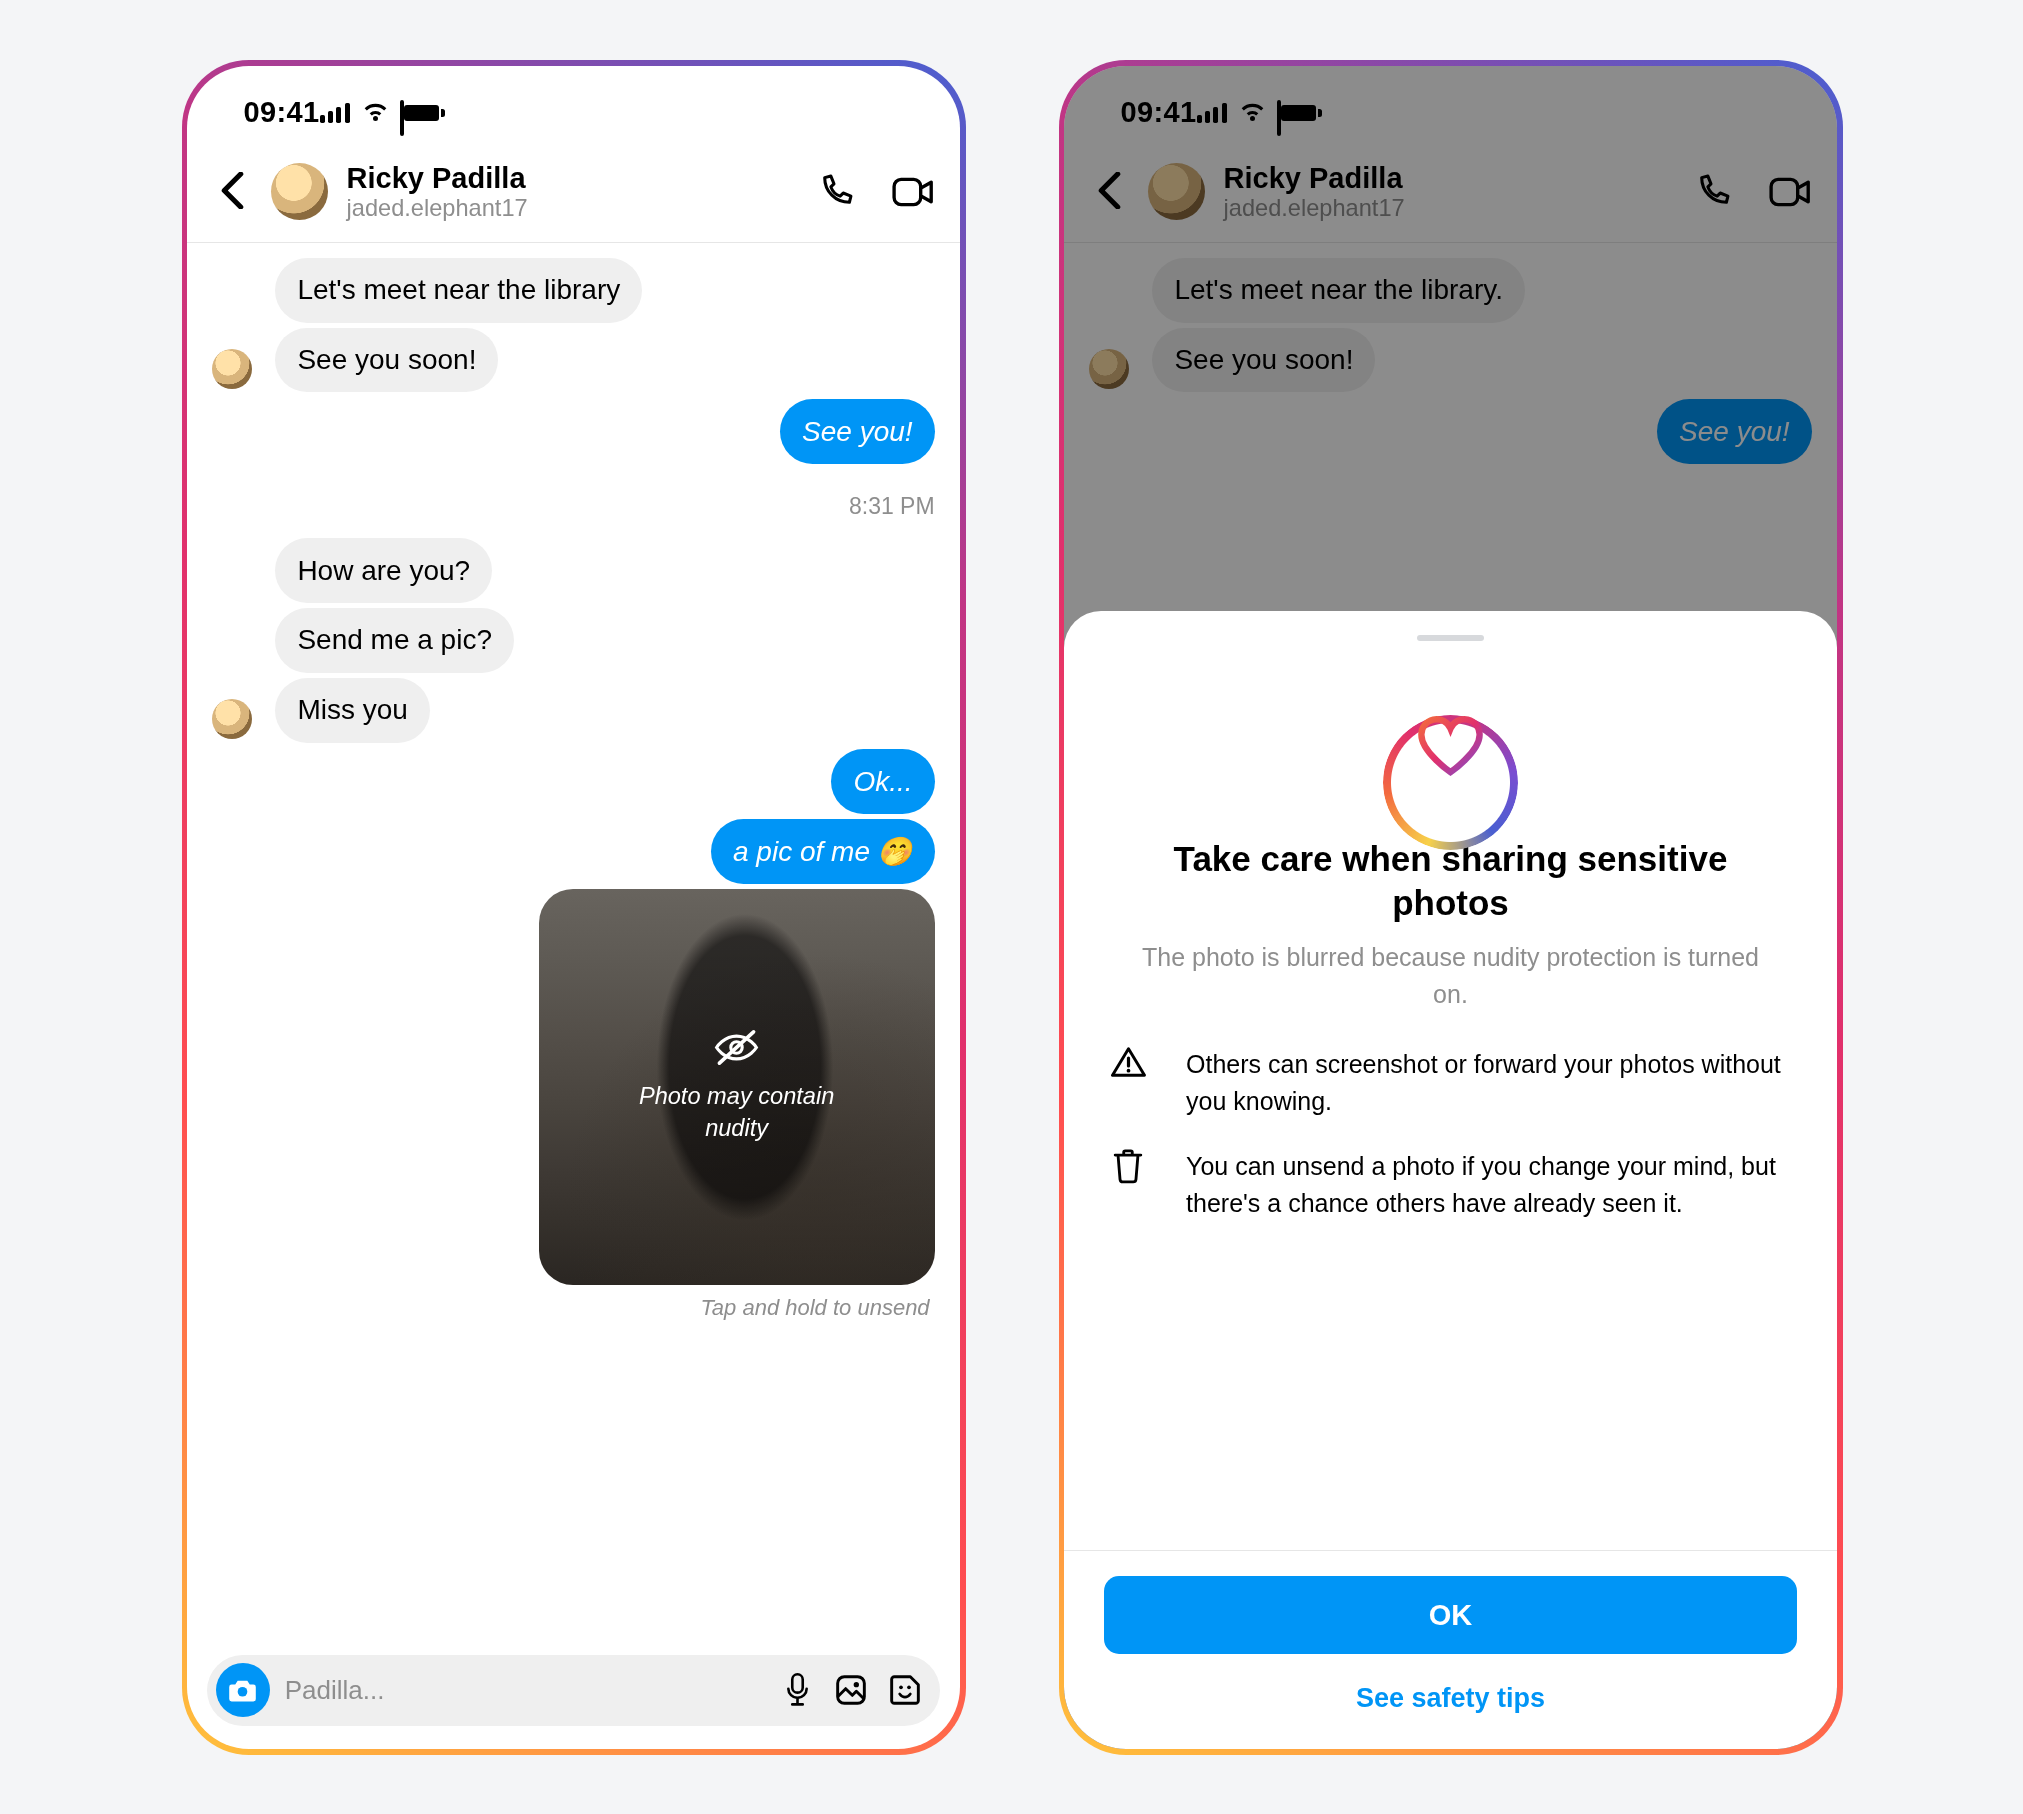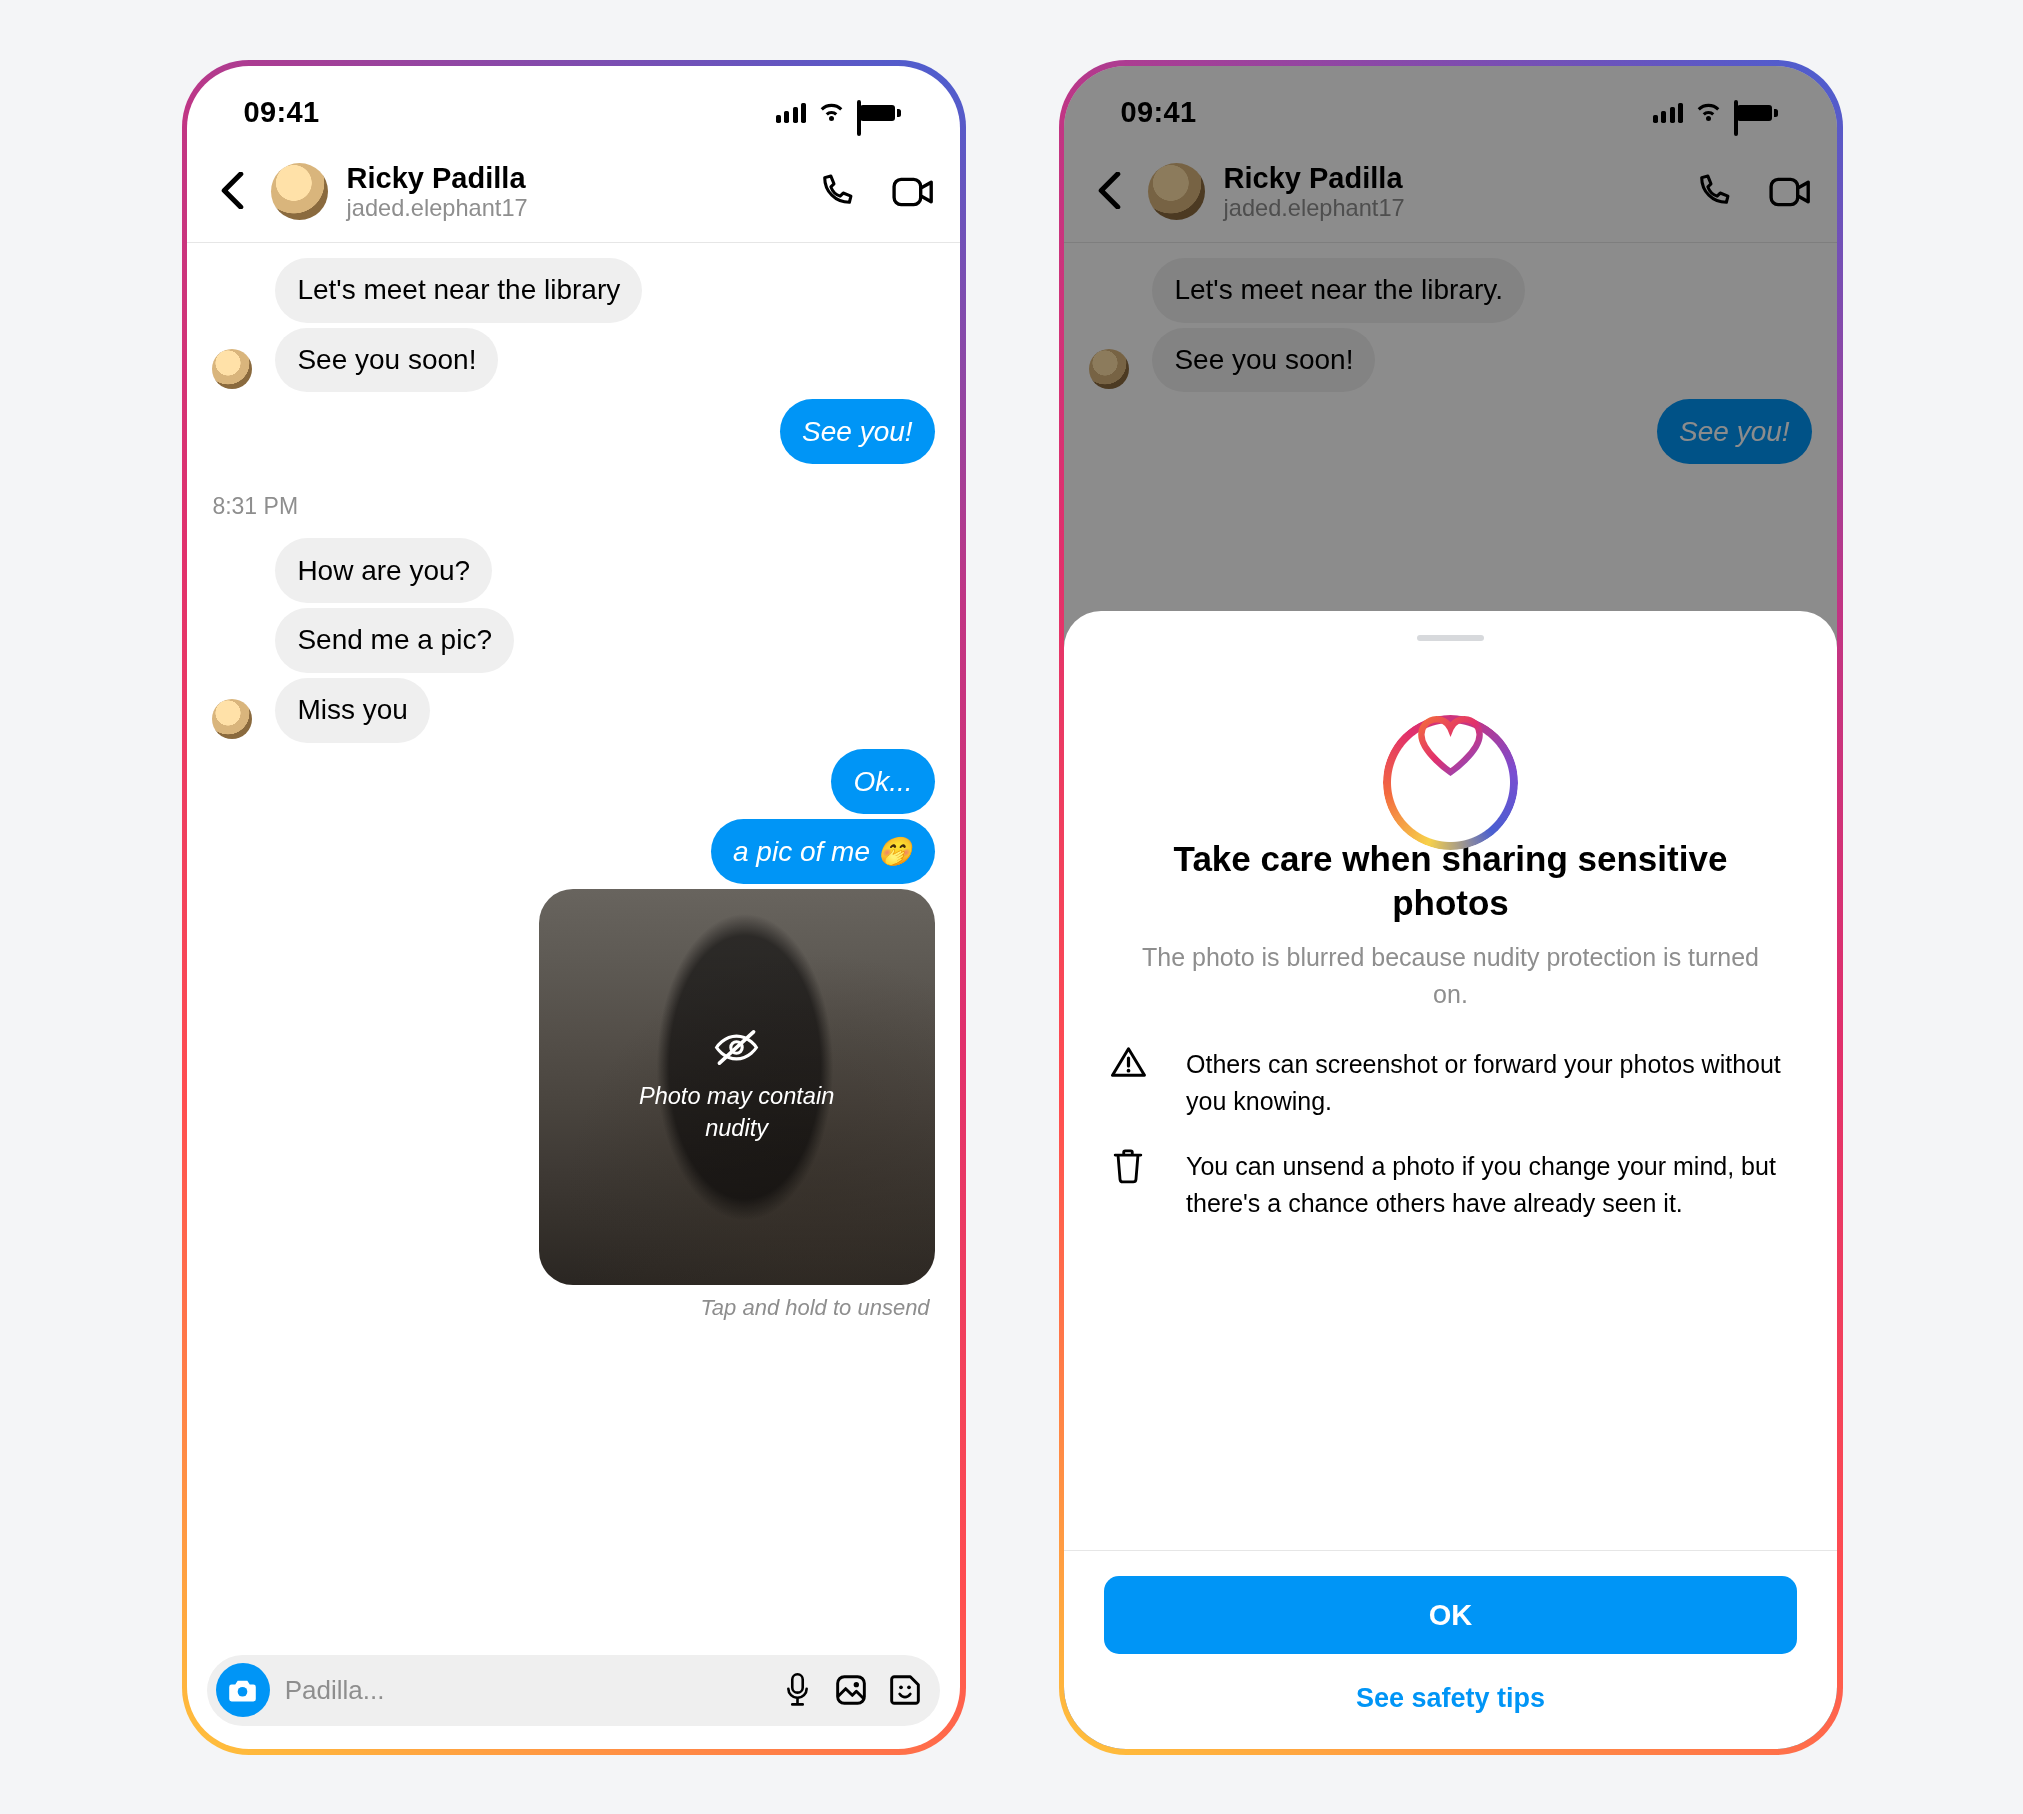--- a/index.html
+++ b/index.html
@@ -37,21 +37,21 @@
     background: var(--chat-bg);
     border-radius: 62px;
     overflow: hidden;
     position: relative;
     display: flex; flex-direction: column;
   }
 
   
   .status {
     height: 84px;
-    display: flex; align-items: center; justify-content: space-between;
+    display: flex; align-items: center; justify-content: flex-start;
     padding: 10px 56px 0 56px;
     font-size: 29px; font-weight: 700;
     letter-spacing: 0.4px;
   }
   .status .right { display:flex; align-items:center; gap: 11.8px; }
   .bars { display:flex; align-items:flex-end; gap:3.4px; height: 20px; }
   .bars span { width:5px; background:#000; border-radius:1.7px; }
   .bars span:nth-child(1){height:7.6px}
   .bars span:nth-child(2){height:11.8px}
   .bars span:nth-child(3){height:16px}
@@ -100,21 +100,21 @@
   .row.out .stack { align-items:flex-end; }
   .bubble {
     max-width: 540px;
     padding: 13.5px 22px;
     border-radius: 34px;
     font-size: 28px;
     line-height: 1.35;
   }
   .bubble.in { background: var(--bubble-in); color:#000; }
   .bubble.out { background: var(--bubble-out); color:#fff; }
-  .ts { text-align:left; color: var(--text-sub); font-size: 23px; margin: 22px 0 11.8px; }
+  .ts { text-align:right; color: var(--text-sub); font-size: 23px; margin: 22px 0 11.8px; }
 
   
   .photo-card {
     width: 396px; height: 396px;
     border-radius: 34px;
     background:
       radial-gradient(ellipse 126px 219px at 52% 45%, rgba(0,0,0,0.55) 0 60%, transparent 70%),
       radial-gradient(circle at 70% 80%, rgba(60,45,30,0.55), transparent 60%),
       linear-gradient(180deg,#6c6458 0%, #4e4338 55%, #2e251d 100%);
     color:#fff; display:flex; flex-direction:column; align-items:center; justify-content:center;

